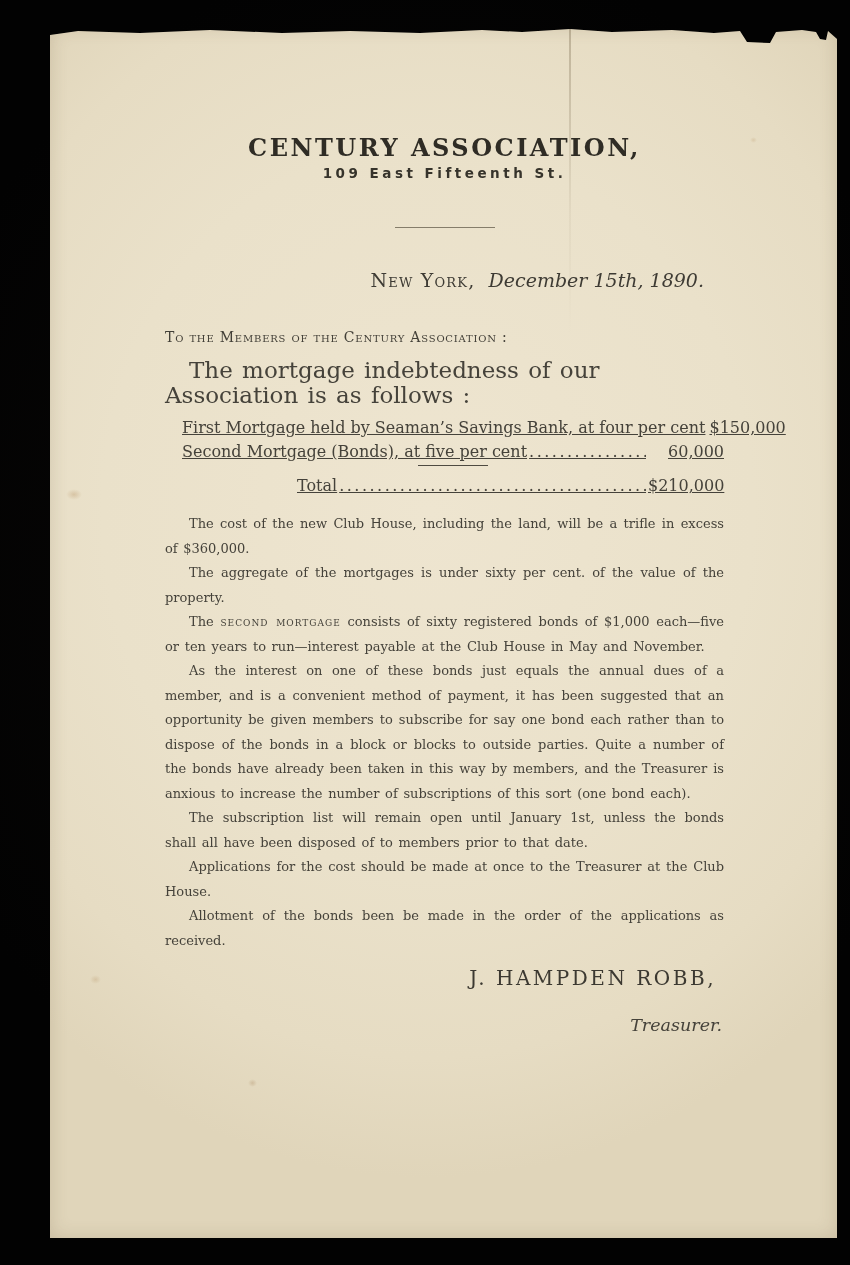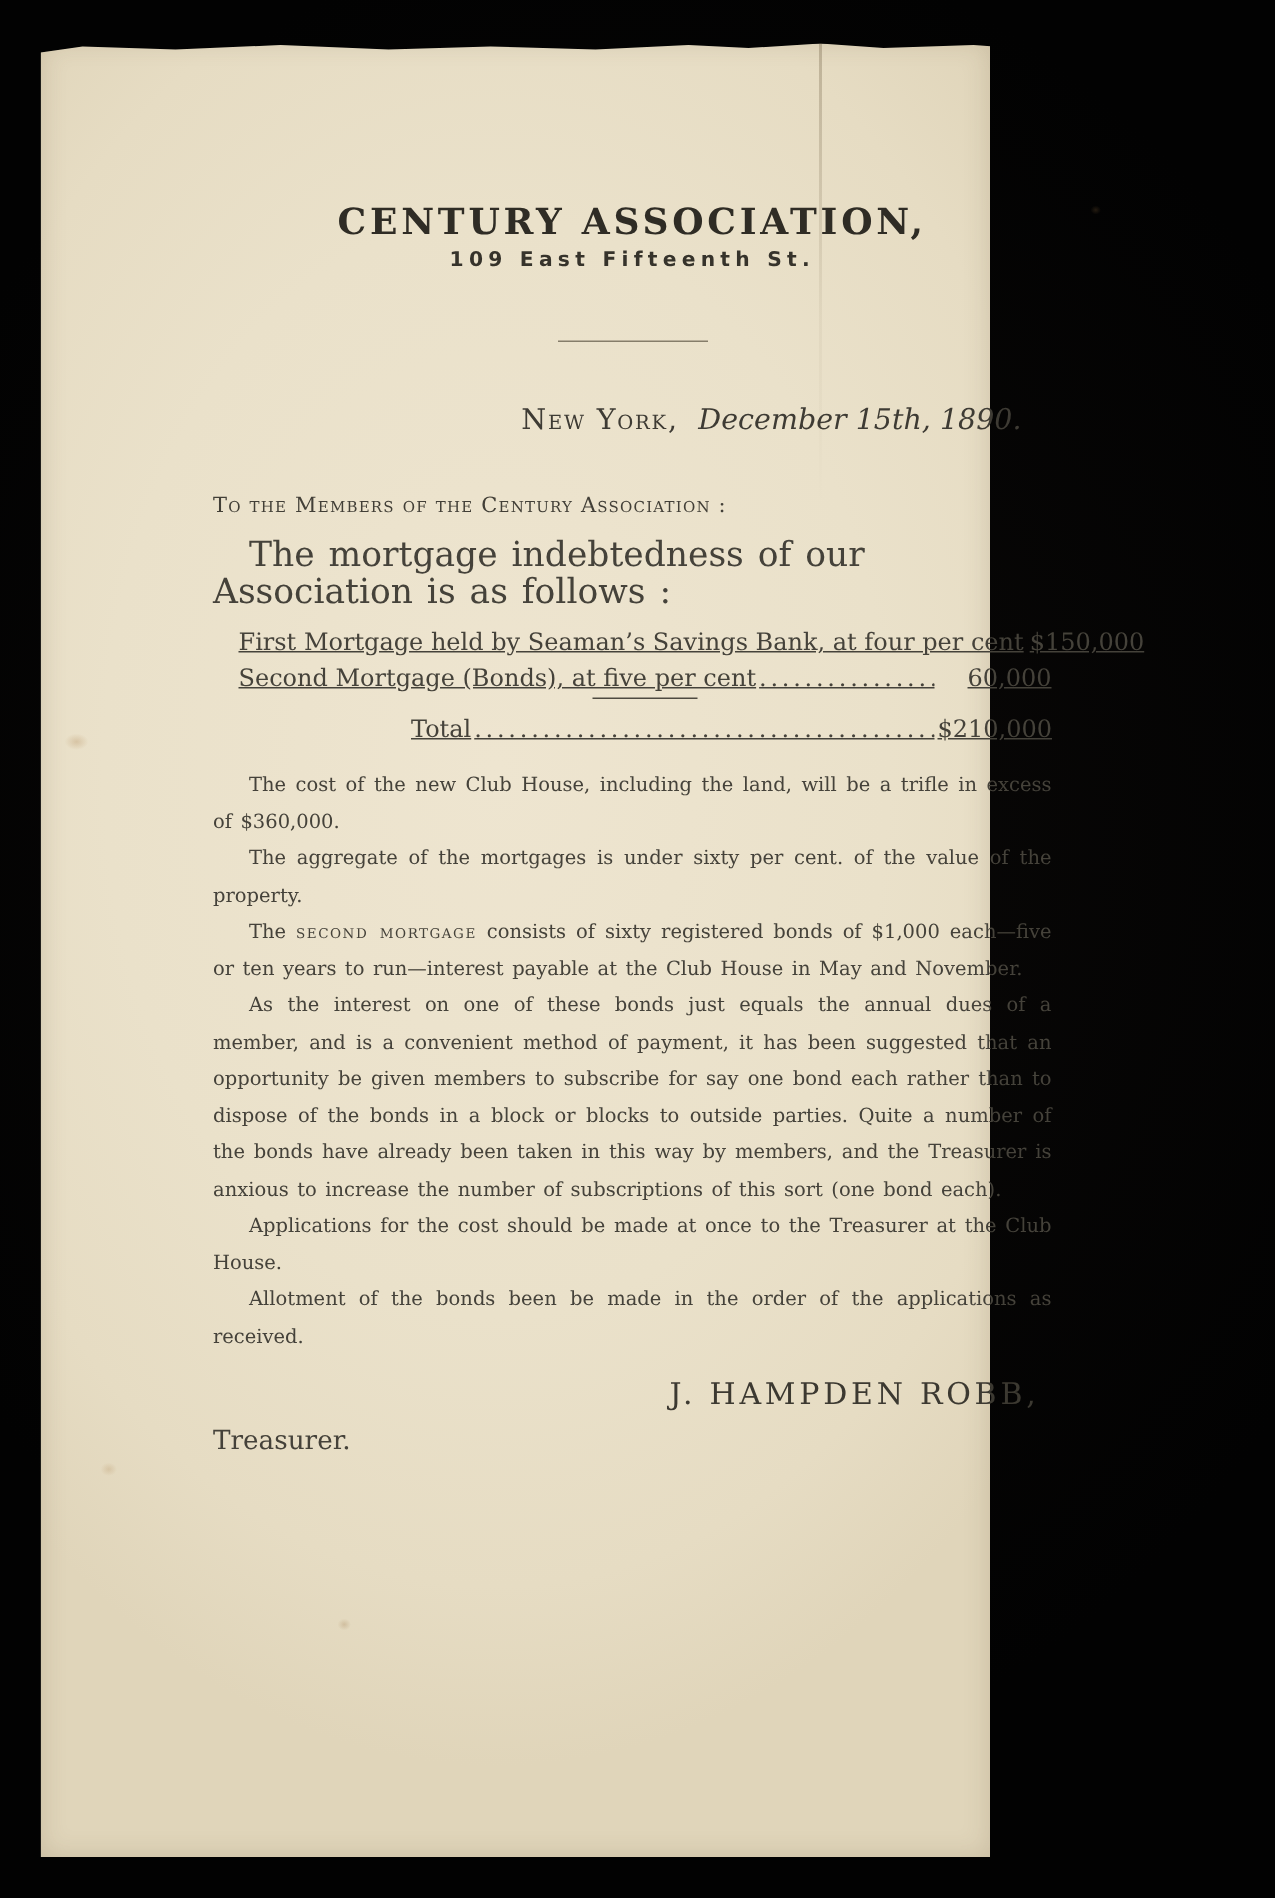--- a/index.html
+++ b/index.html
@@ -8,21 +8,21 @@
     background:#030303;
     font-family:"DejaVu Serif", serif;
     overflow:hidden;
   }
   .stage{
     position:relative;width:850px;height:1265px;
     background:radial-gradient(ellipse 90% 70% at 50% 45%, #0b0908 0%, #020202 70%);
     overflow:hidden;
   }
   .paper{
-    position:absolute;left:27px;top:27px;width:633px;height:1211px;
+    position:absolute;left:50px;top:27px;width:787px;height:1211px;
     background:
       radial-gradient(ellipse 75% 55% at 48% 40%, #eee5d0 0%, #eae1ca 55%, #e6dcc3 82%, #e0d5ba 100%);
     clip-path:polygon(
       0px 8px, 28px 4px, 90px 6px, 160px 3px, 232px 6px, 300px 4px, 370px 6px,
       432px 3px, 472px 5px, 520px 2px, 562px 5px, 622px 3px, 664px 6px, 690px 4px,
       697px 15px, 720px 16px, 726px 5px, 752px 3px, 766px 5px, 770px 12px,
       776px 13px, 778px 4px, 787px 12px,
       787px 1211px, 0px 1211px
     );
     box-shadow:inset 0 0 18px rgba(92,74,44,0.18);
@@ -71,21 +71,21 @@
   .total-row{padding-left:115px;margin-top:4px;}
 
   .body-para{
     margin:0;font-size:13px;line-height:24.5px;
     text-align:justify;text-indent:24px;color:#45423a;word-spacing:1.5px;
   }
   .body-start{margin-top:14px;}
   .sc{font-variant:small-caps;letter-spacing:1px;}
 
   .sig-name{margin-top:13px;text-align:right;padding-right:8px;font-size:20px;letter-spacing:2.5px;color:#3c3931;white-space:nowrap;}
-  .sig-title{margin-top:10px;padding-right:2px;font-size:17.5px;color:#45423a;}
+  .sig-title{margin-top:25px;text-align:right;padding-right:2px;font-style:italic;font-size:17.5px;color:#45423a;}
 </style>
 </head>
 <body>
 
 <div class="stage">
   <div class="paper">
     <div class="crease"></div>
     <div class="spot spot-a"></div>
     <div class="spot spot-b"></div>
     <div class="spot spot-c"></div>
@@ -126,20 +126,21 @@
           <span class="fin-amount">$210,000</span>
         </div>
       </div>
 
       <p class="body-para body-start">The cost of the new Club House, including the land, will be a trifle in excess of $360,000.</p>
       <p class="body-para">The aggregate of the mortgages is under sixty per cent. of the value of the property.</p>
       <p class="body-para">
         <span>The </span><span class="sc">second mortgage</span><span> consists of sixty registered bonds of $1,000 each—five or ten years to run—interest payable at the Club House in May and November.</span>
       </p>
       <p class="body-para">As the interest on one of these bonds just equals the annual dues of a member, and is a convenient method of payment, it has been suggested that an opportunity be given members to subscribe for say one bond each rather than to dispose of the bonds in a block or blocks to outside parties.  Quite a number of the bonds have already been taken in this way by members, and the Treasurer is anxious to increase the number of subscriptions of this sort (one bond each).</p>
+      <p class="body-para">The subscription list will remain open until January 1st, unless the bonds shall all have been disposed of to members prior to that date.</p>
       <p class="body-para">Applications for the cost should be made at once to the Treasurer at the Club House.</p>
       <p class="body-para">Allotment of the bonds been be made in the order of the applications as received.</p>
 
       <div class="sig-name">J. HAMPDEN ROBB,</div>
       <div class="sig-title">Treasurer.</div>
 
     </div>
   </div>
 </div>
 

